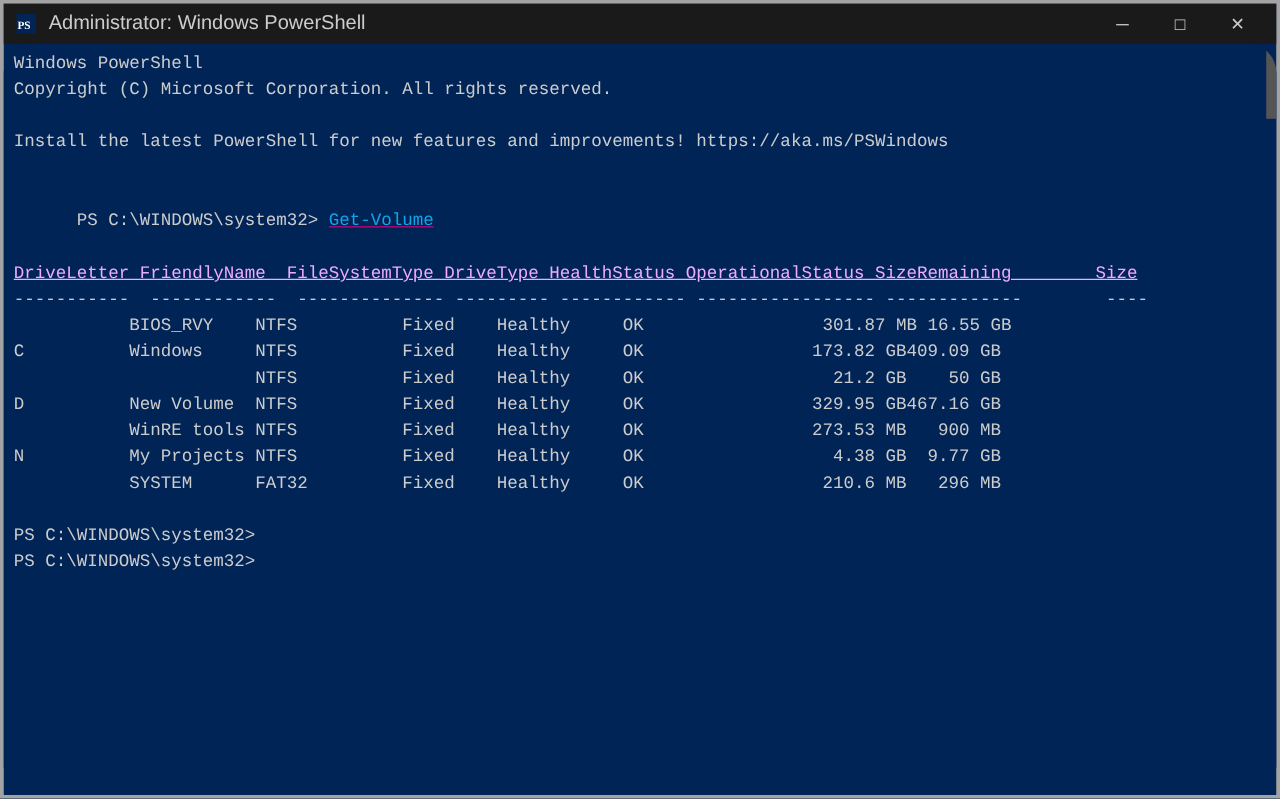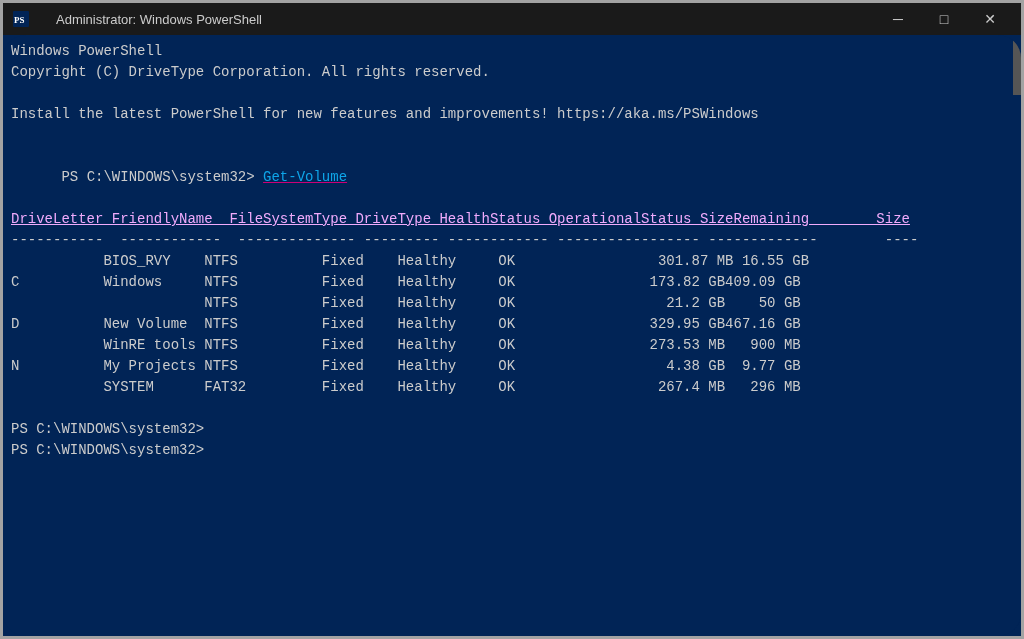--- a/index.html
+++ b/index.html
@@ -44,23 +44,22 @@
     }
 
     .titlebar-icon svg {
       width: 16px;
       height: 16px;
     }
 
     .titlebar-title {
       flex: 1;
       color: #cccccc;
-      font-size: 13px;
+      font-size: 16px;
       font-family: 'Segoe UI', sans-serif;
-      margin-left: 17px;
     }
 
     .titlebar-controls {
       display: flex;
       gap: 0;
       height: 100%;
       align-items: center;
     }
 
     .titlebar-btn {
@@ -161,39 +160,39 @@
       <button class="titlebar-btn close">✕</button>
     </div>
   </div>
 
   <div class="content">
     <div class="scrollbar">
       <div class="scrollbar-thumb"></div>
     </div>
 
     <div class="terminal-text">Windows PowerShell</div>
-    <div class="terminal-text">Copyright (C) DriveType Corporation. All rights reserved.</div>
+    <div class="terminal-text">Copyright (C) Microsoft Corporation. All rights reserved.</div>
     <div class="empty-line"></div>
     <div class="terminal-text">Install the latest PowerShell for new features and improvements! https://aka.ms/PSWindows</div>
     <div class="empty-line"></div>
 
     <div class="cmd-line">
       <span class="prompt">PS C:\WINDOWS\system32&gt; </span><span class="command">Get-Volume</span>
     </div>
 
     <div class="table-header terminal-text">DriveLetter FriendlyName  FileSystemType DriveType HealthStatus OperationalStatus SizeRemaining        Size</div>
     <div class="table-separator terminal-text">-----------  ------------  -------------- --------- ------------ ----------------- -------------        ----</div>
 
     <div id="table-rows">
         <div class="table-row-text terminal-text">           BIOS_RVY    NTFS          Fixed    Healthy     OK                 301.87 MB 16.55 GB</div>
         <div class="table-row-text terminal-text">C          Windows     NTFS          Fixed    Healthy     OK                173.82 GB409.09 GB</div>
         <div class="table-row-text terminal-text">                       NTFS          Fixed    Healthy     OK                  21.2 GB    50 GB</div>
         <div class="table-row-text terminal-text">D          New Volume  NTFS          Fixed    Healthy     OK                329.95 GB467.16 GB</div>
         <div class="table-row-text terminal-text">           WinRE tools NTFS          Fixed    Healthy     OK                273.53 MB   900 MB</div>
         <div class="table-row-text terminal-text">N          My Projects NTFS          Fixed    Healthy     OK                  4.38 GB  9.77 GB</div>
-        <div class="table-row-text terminal-text">           SYSTEM      FAT32         Fixed    Healthy     OK                 267.4 MB   296 MB</div>
+        <div class="table-row-text terminal-text">           SYSTEM      FAT32         Fixed    Healthy     OK                 210.6 MB   296 MB</div>
       </div>
 
     <div class="empty-line"></div>
     <div class="terminal-text">PS C:\WINDOWS\system32&gt;</div>
     <div class="terminal-text">PS C:\WINDOWS\system32&gt;</div>
   </div>
 </div>
 
 </body></html>

